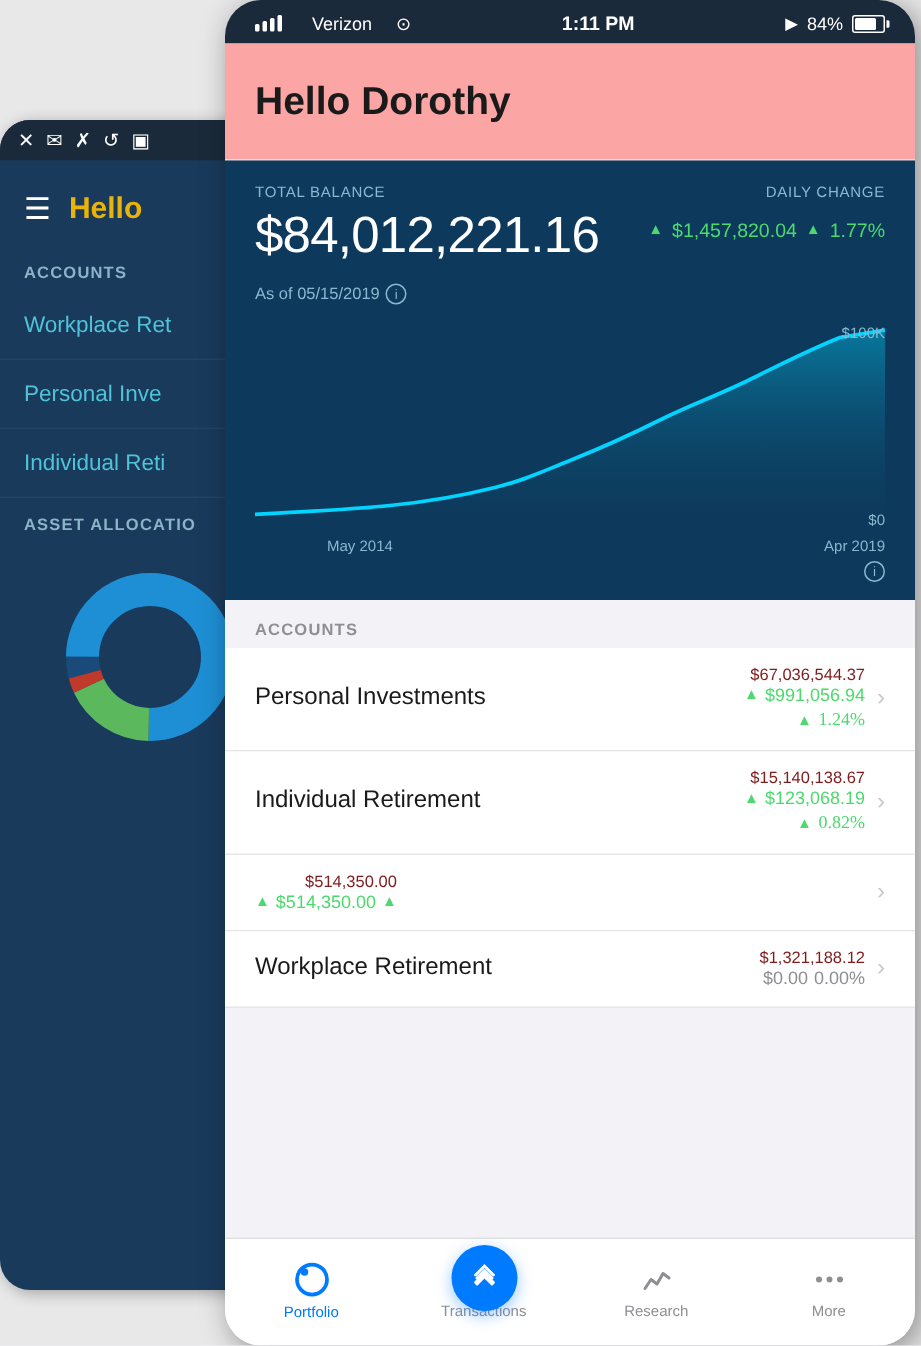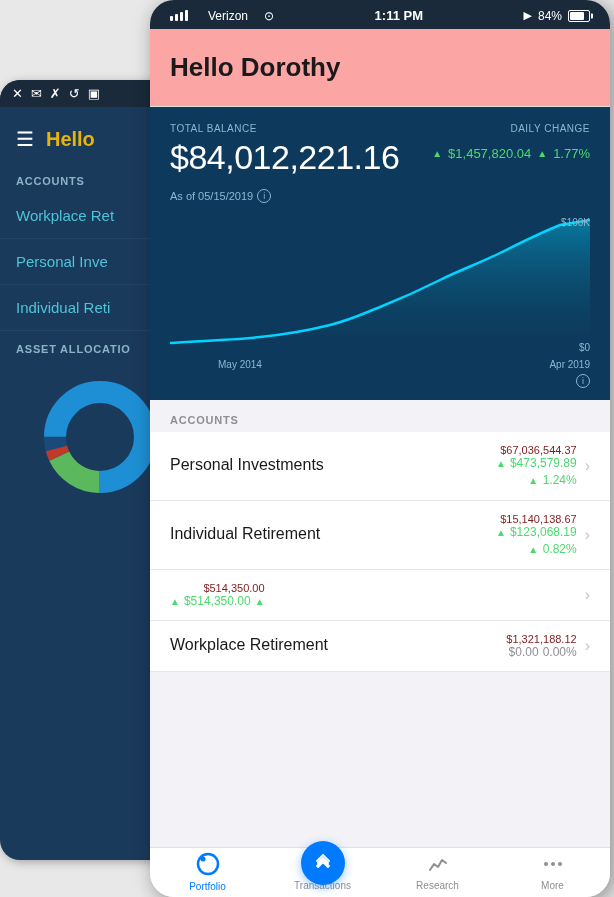--- a/index.html
+++ b/index.html
@@ -341,20 +341,21 @@
     }
 
     .account-change-amount {
       color: #4cd96d;
       font-size: 12px;
     }
 
     .account-change-pct {
       color: #4cd96d;
       font-size: 12px;
+      font-family: Liberation Serif, serif;
     }
 
     .account-change-neutral {
       color: #8e8e93;
       font-size: 12px;
     }
 
     .chevron-right {
       color: #c7c7cc;
       font-size: 16px;
@@ -371,21 +372,21 @@
       position: absolute;
       bottom: 0;
       left: 0;
       right: 0;
       background: white;
       border-top: 1px solid #e0e0e0;
       display: flex;
       align-items: center;
       justify-content: space-around;
       padding: 8px 0 11px;
-      height: 50px;
+      height: 72px;
     }
 
     .tab-item {
       display: flex;
       flex-direction: column;
       align-items: center;
       gap: 4px;
       flex: 1;
     }
 
@@ -545,21 +546,21 @@
   <div>
 
     <div class="account-row">
       <div class="account-left">
         <div class="account-name">Personal Investments</div>
       </div>
       <div class="account-right">
         <div class="account-balance">$67,036,544.37</div>
         <div class="account-change-row">
           <span class="triangle-up">▲</span>
-          <span class="account-change-amount">$473,579.89</span>
+          <span class="account-change-amount">$991,056.94</span>
         </div>
         <div style="text-align:right;">
           <span class="triangle-up">▲</span>
           <span class="account-change-pct">1.24%</span>
         </div>
       </div>
       <span class="chevron-right">›</span>
     </div>
 
     <div class="account-row">

